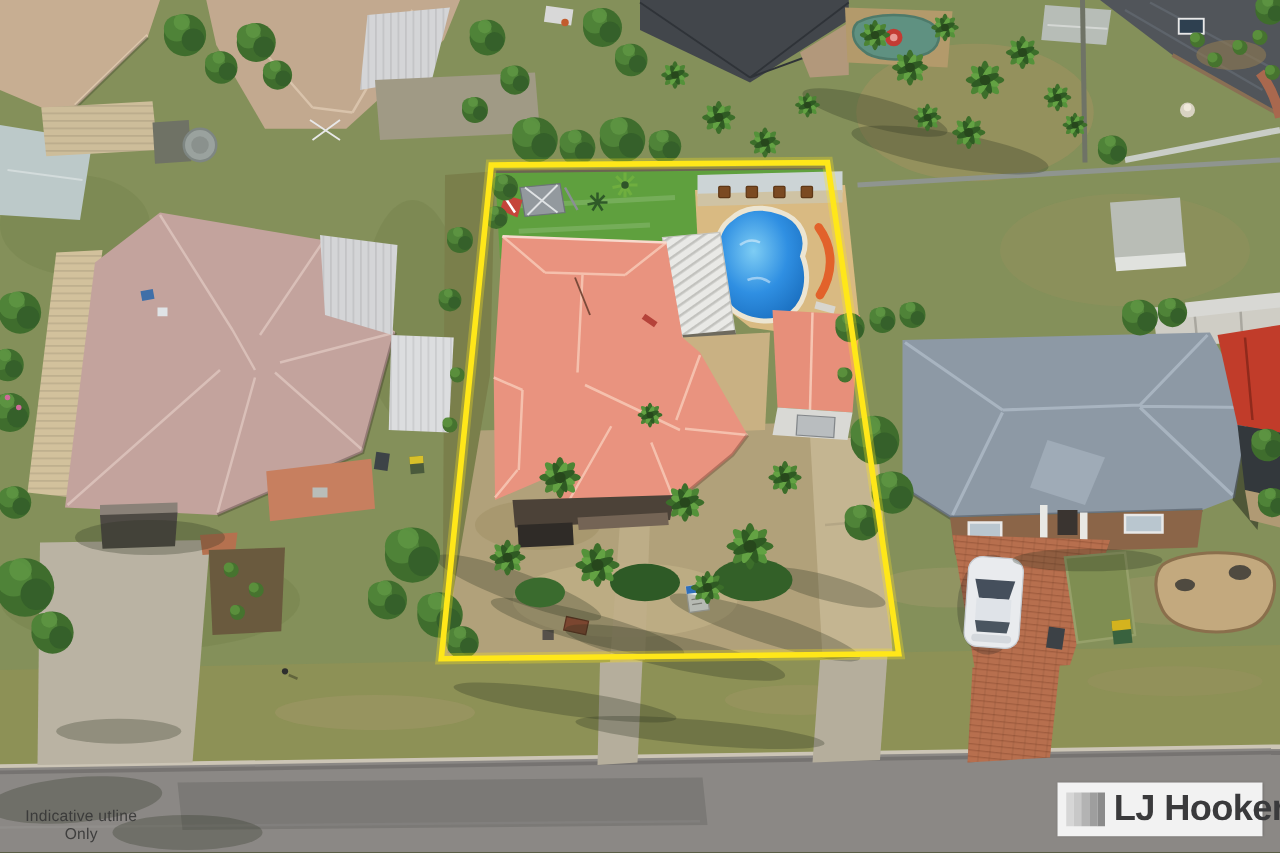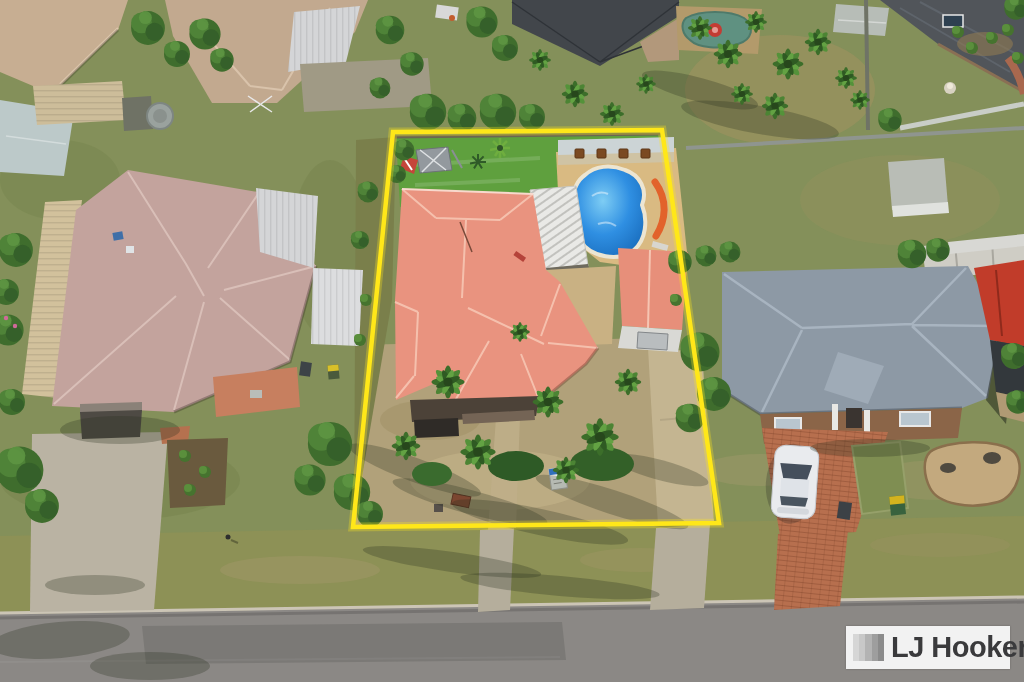--- a/index.html
+++ b/index.html
@@ -406,20 +406,24 @@
     <use href="#palm" transform="translate(566 470) scale(1.2)"></use>
     <use href="#palm" transform="translate(520 332) scale(.9)"></use>
   </g>
 
   <g>
     <polygon points="393,132 662,130 719,523 353,527" fill="none" stroke="#ffe719" stroke-width="9" opacity=".3"></polygon>
     <polygon points="393,132 662,130 719,523 353,527" fill="none" stroke="#ffe719" stroke-width="4.5"></polygon>
   </g>
 </svg>
 
+  <div class="watermark">
+    <div class="l1">Indicative utline</div>
+    <div class="l2">Only</div>
+  </div>
 
   <div class="logo">
     <div class="logo-icon">
       <span></span>
         <span></span>
         <span></span>
         <span></span>
         <span></span>
     </div>
     <span class="logo-text">LJ Hooker</span>

